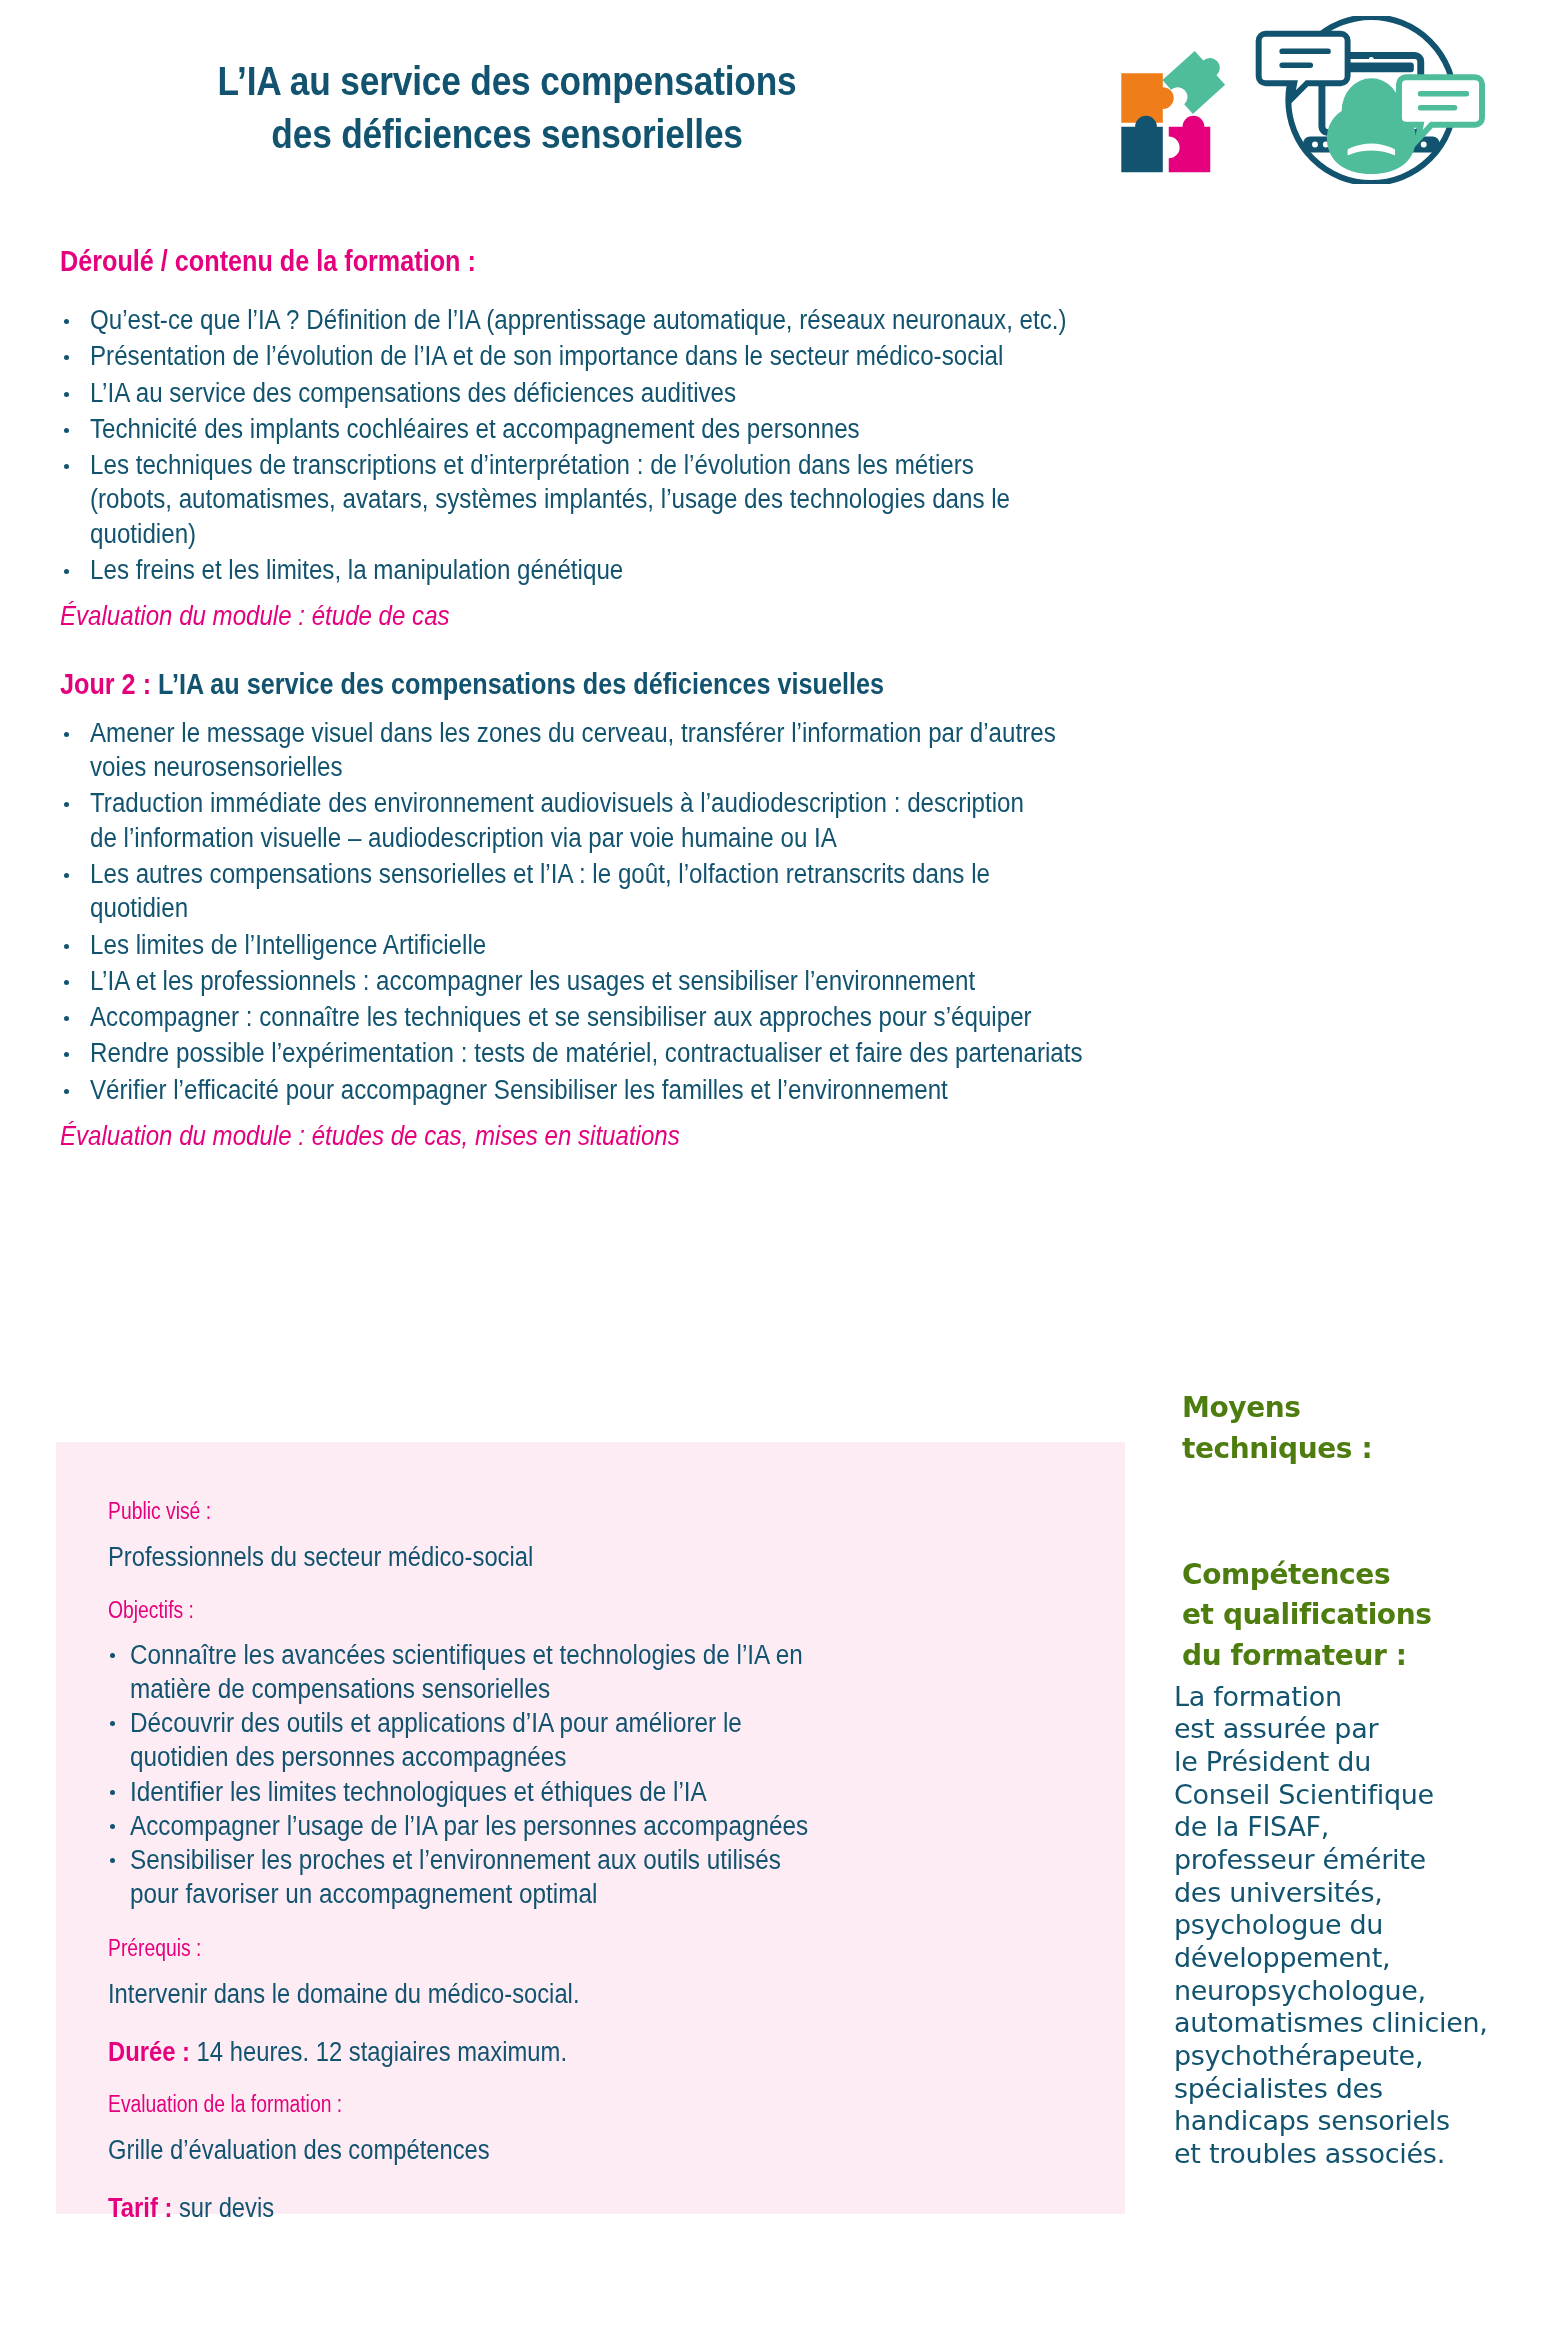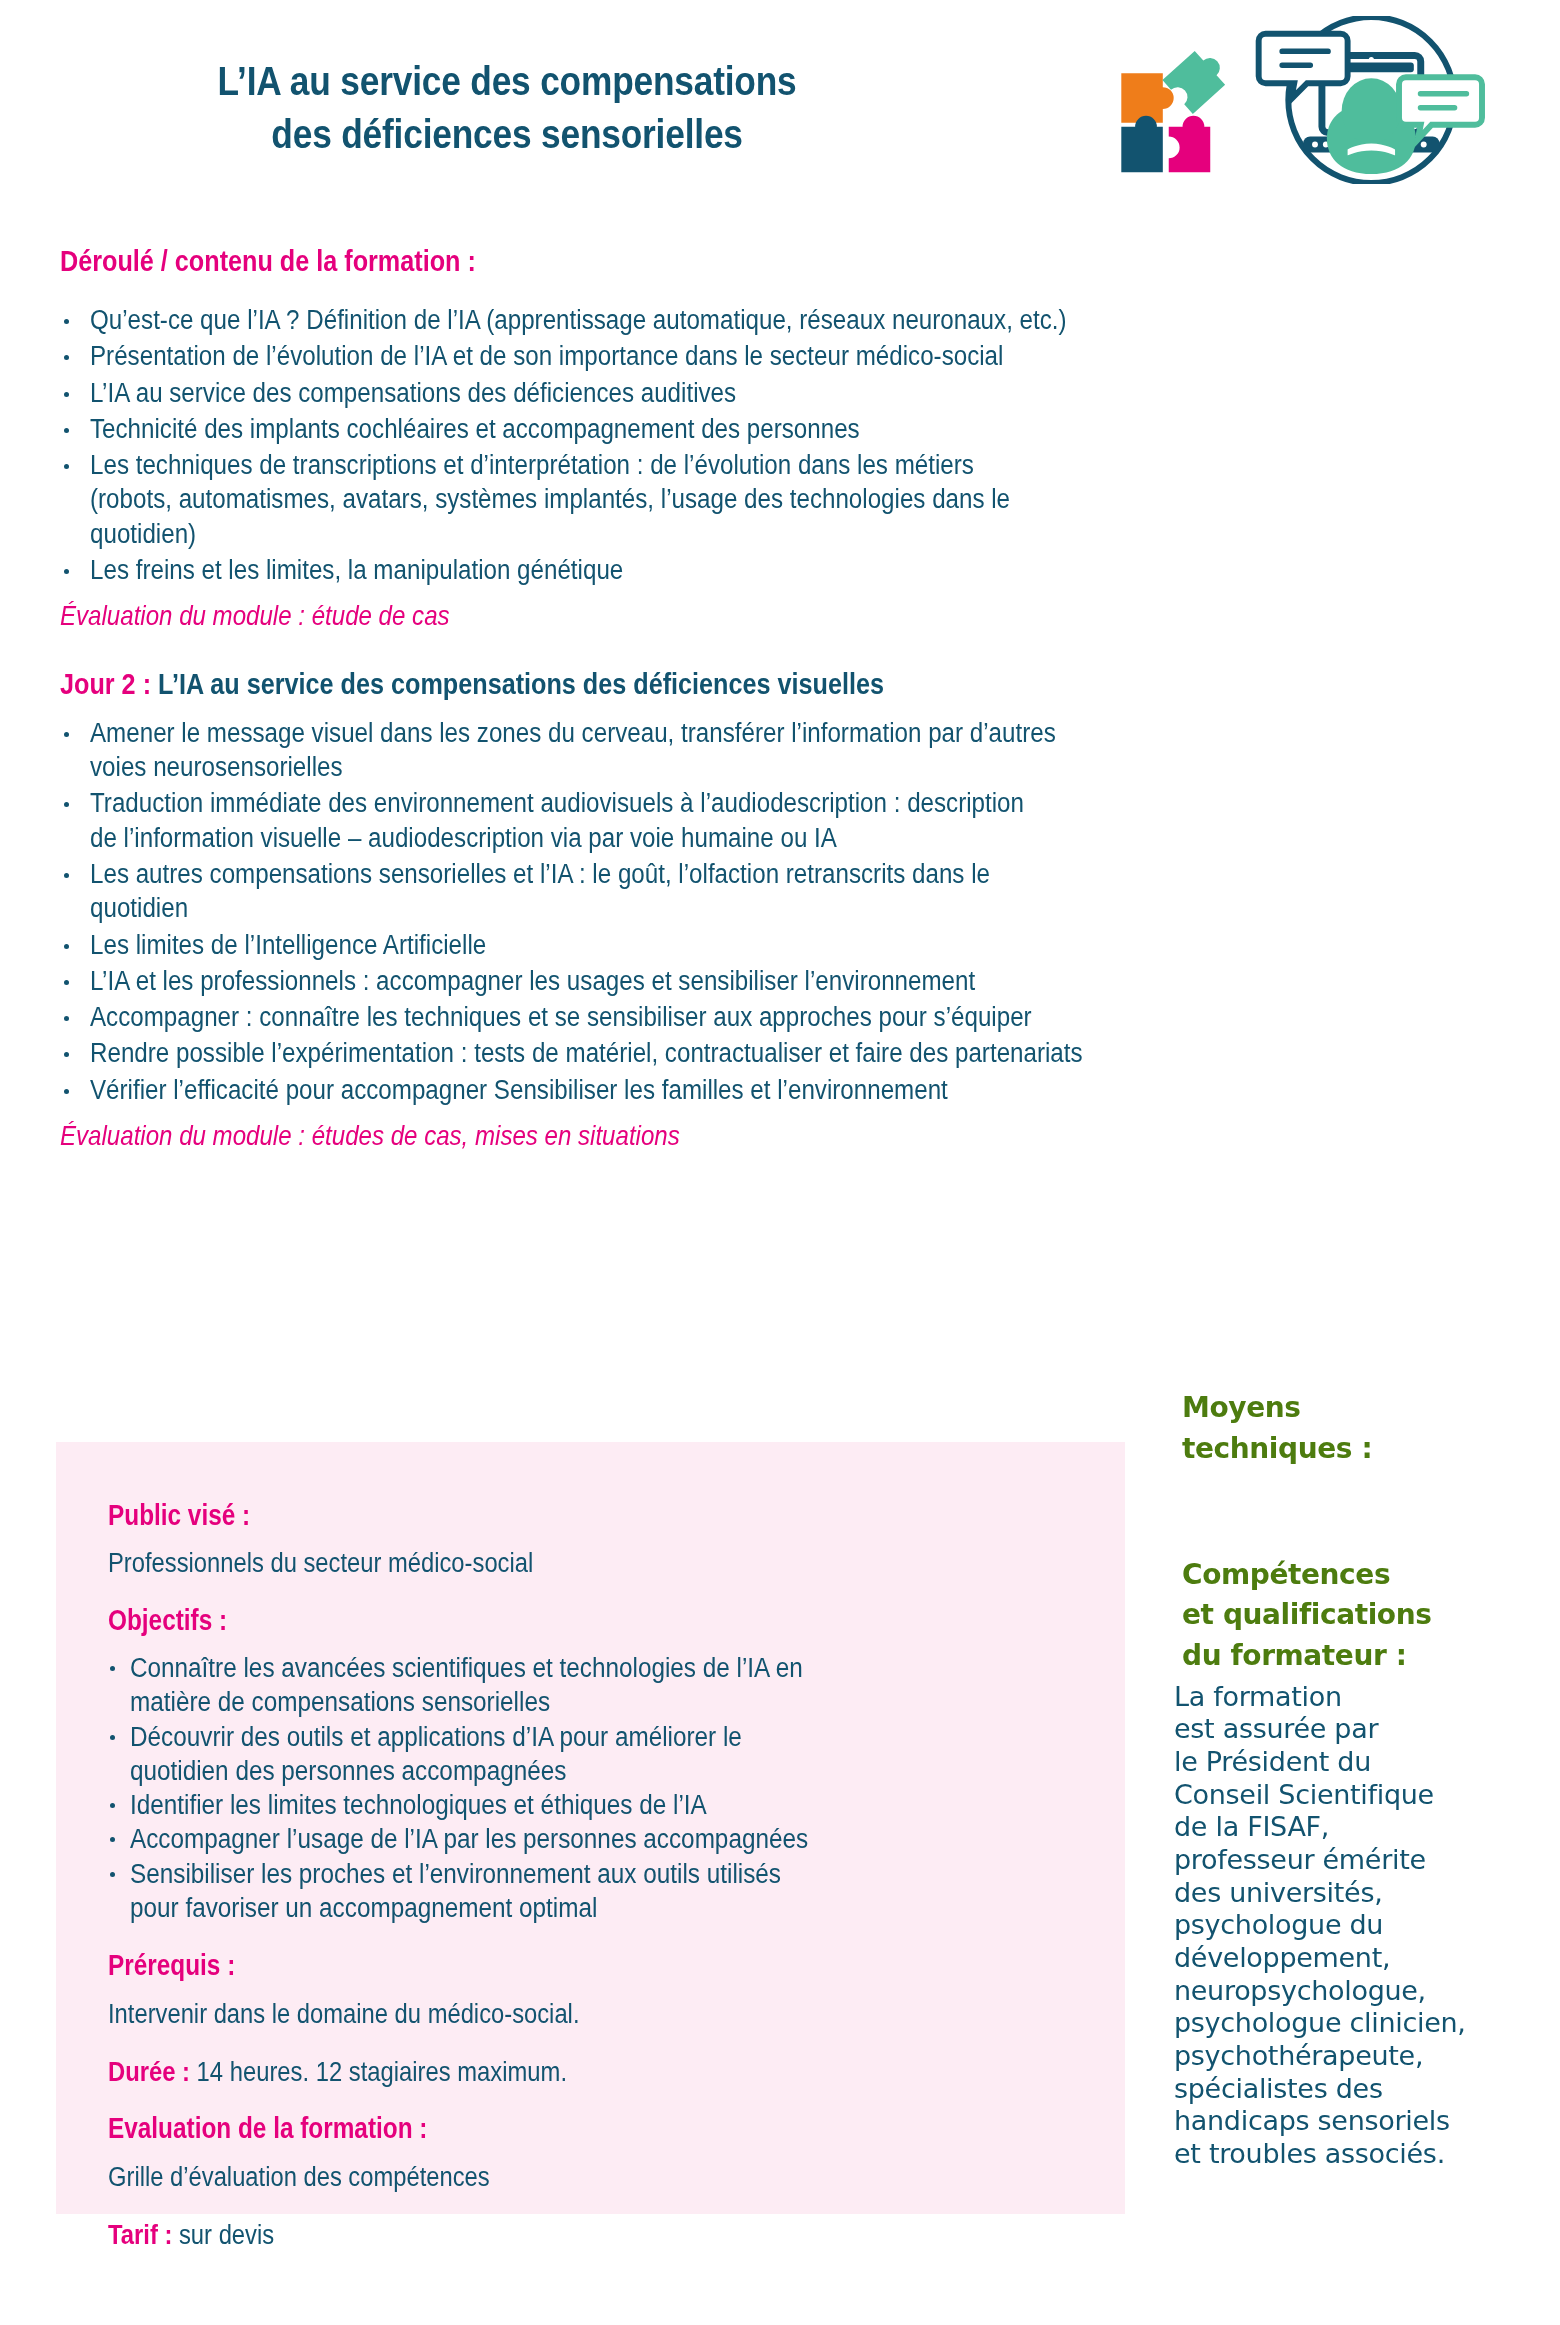--- a/index.html
+++ b/index.html
@@ -148,22 +148,22 @@
     background: #fdecf4;
   }
   .infobox-inner {
     position: absolute;
     left: 52px;
     top: 57px;
     right: 40px;
   }
 
   .ib-head {
-    font-weight: bold;
-    font-size: 29px;
+    font-weight: normal;
+    font-size: 23px;
     line-height: 1.12;
     color: #e5007d;
     margin: 0;
   }
   .ib-head .sq {
     display: inline-block;
     transform: scaleX(0.84);
     transform-origin: left center;
     white-space: nowrap;
   }
@@ -480,21 +480,21 @@
       <div class="side-text">La formation</div>
       <div class="side-text">est assurée par</div>
       <div class="side-text">le Président du</div>
       <div class="side-text">Conseil Scientifique</div>
       <div class="side-text">de la FISAF,</div>
       <div class="side-text">professeur émérite</div>
       <div class="side-text">des universités,</div>
       <div class="side-text">psychologue du</div>
       <div class="side-text">développement,</div>
       <div class="side-text">neuropsychologue,</div>
-      <div class="side-text">psychologue clinicien,</div>
+      <div class="side-text">automatismes clinicien,</div>
       <div class="side-text">psychothérapeute,</div>
       <div class="side-text">spécialistes des</div>
       <div class="side-text">handicaps sensoriels</div>
       <div class="side-text">et troubles associés.</div>
     </div>
   </div>
 
 </div>
 
 

